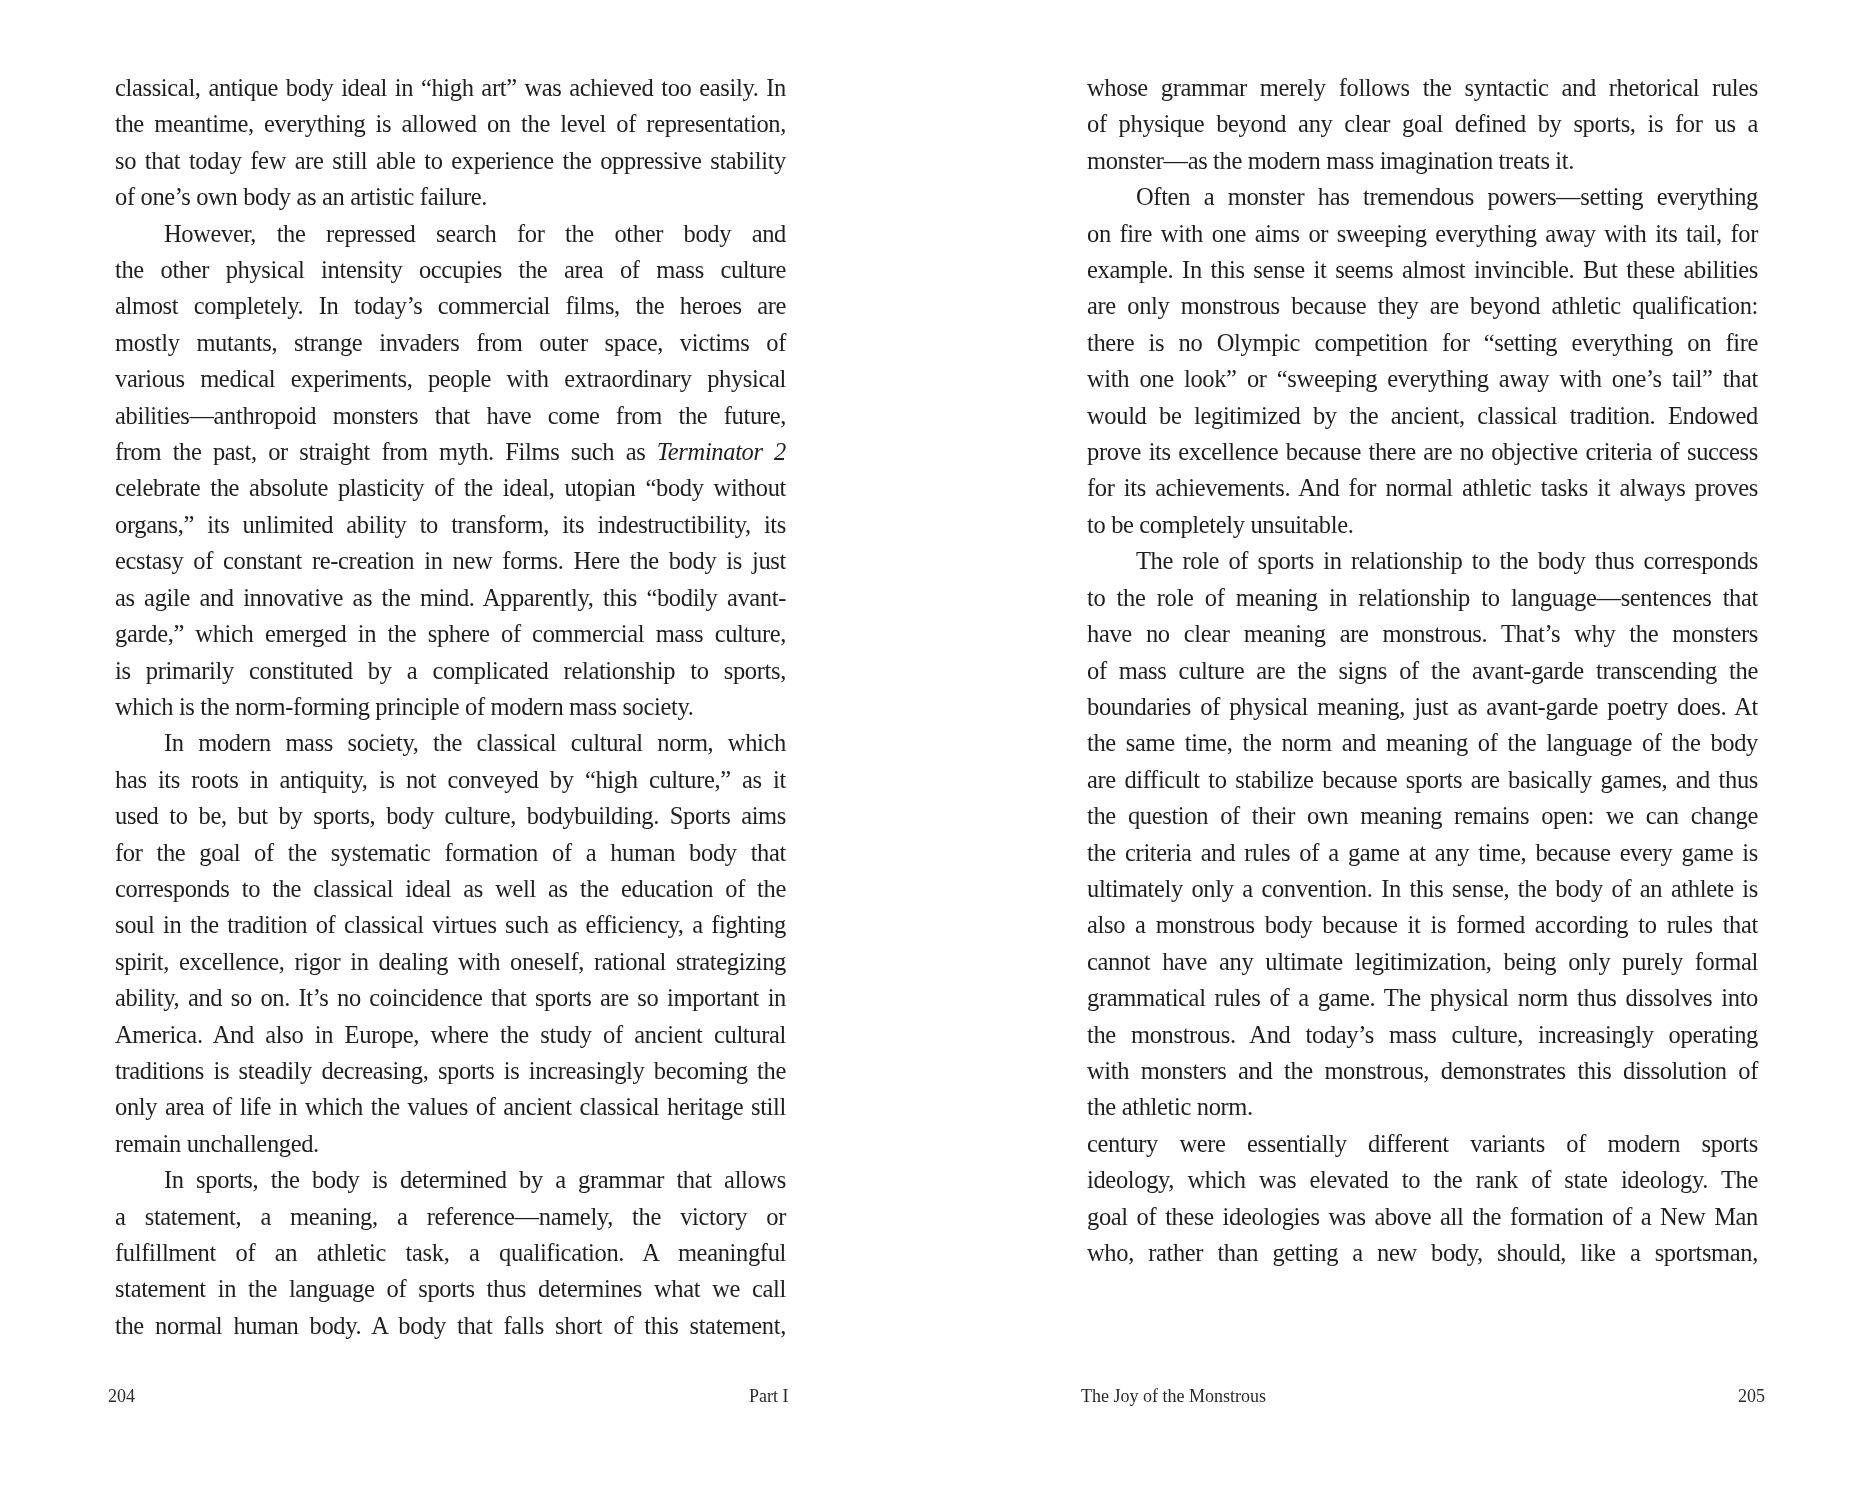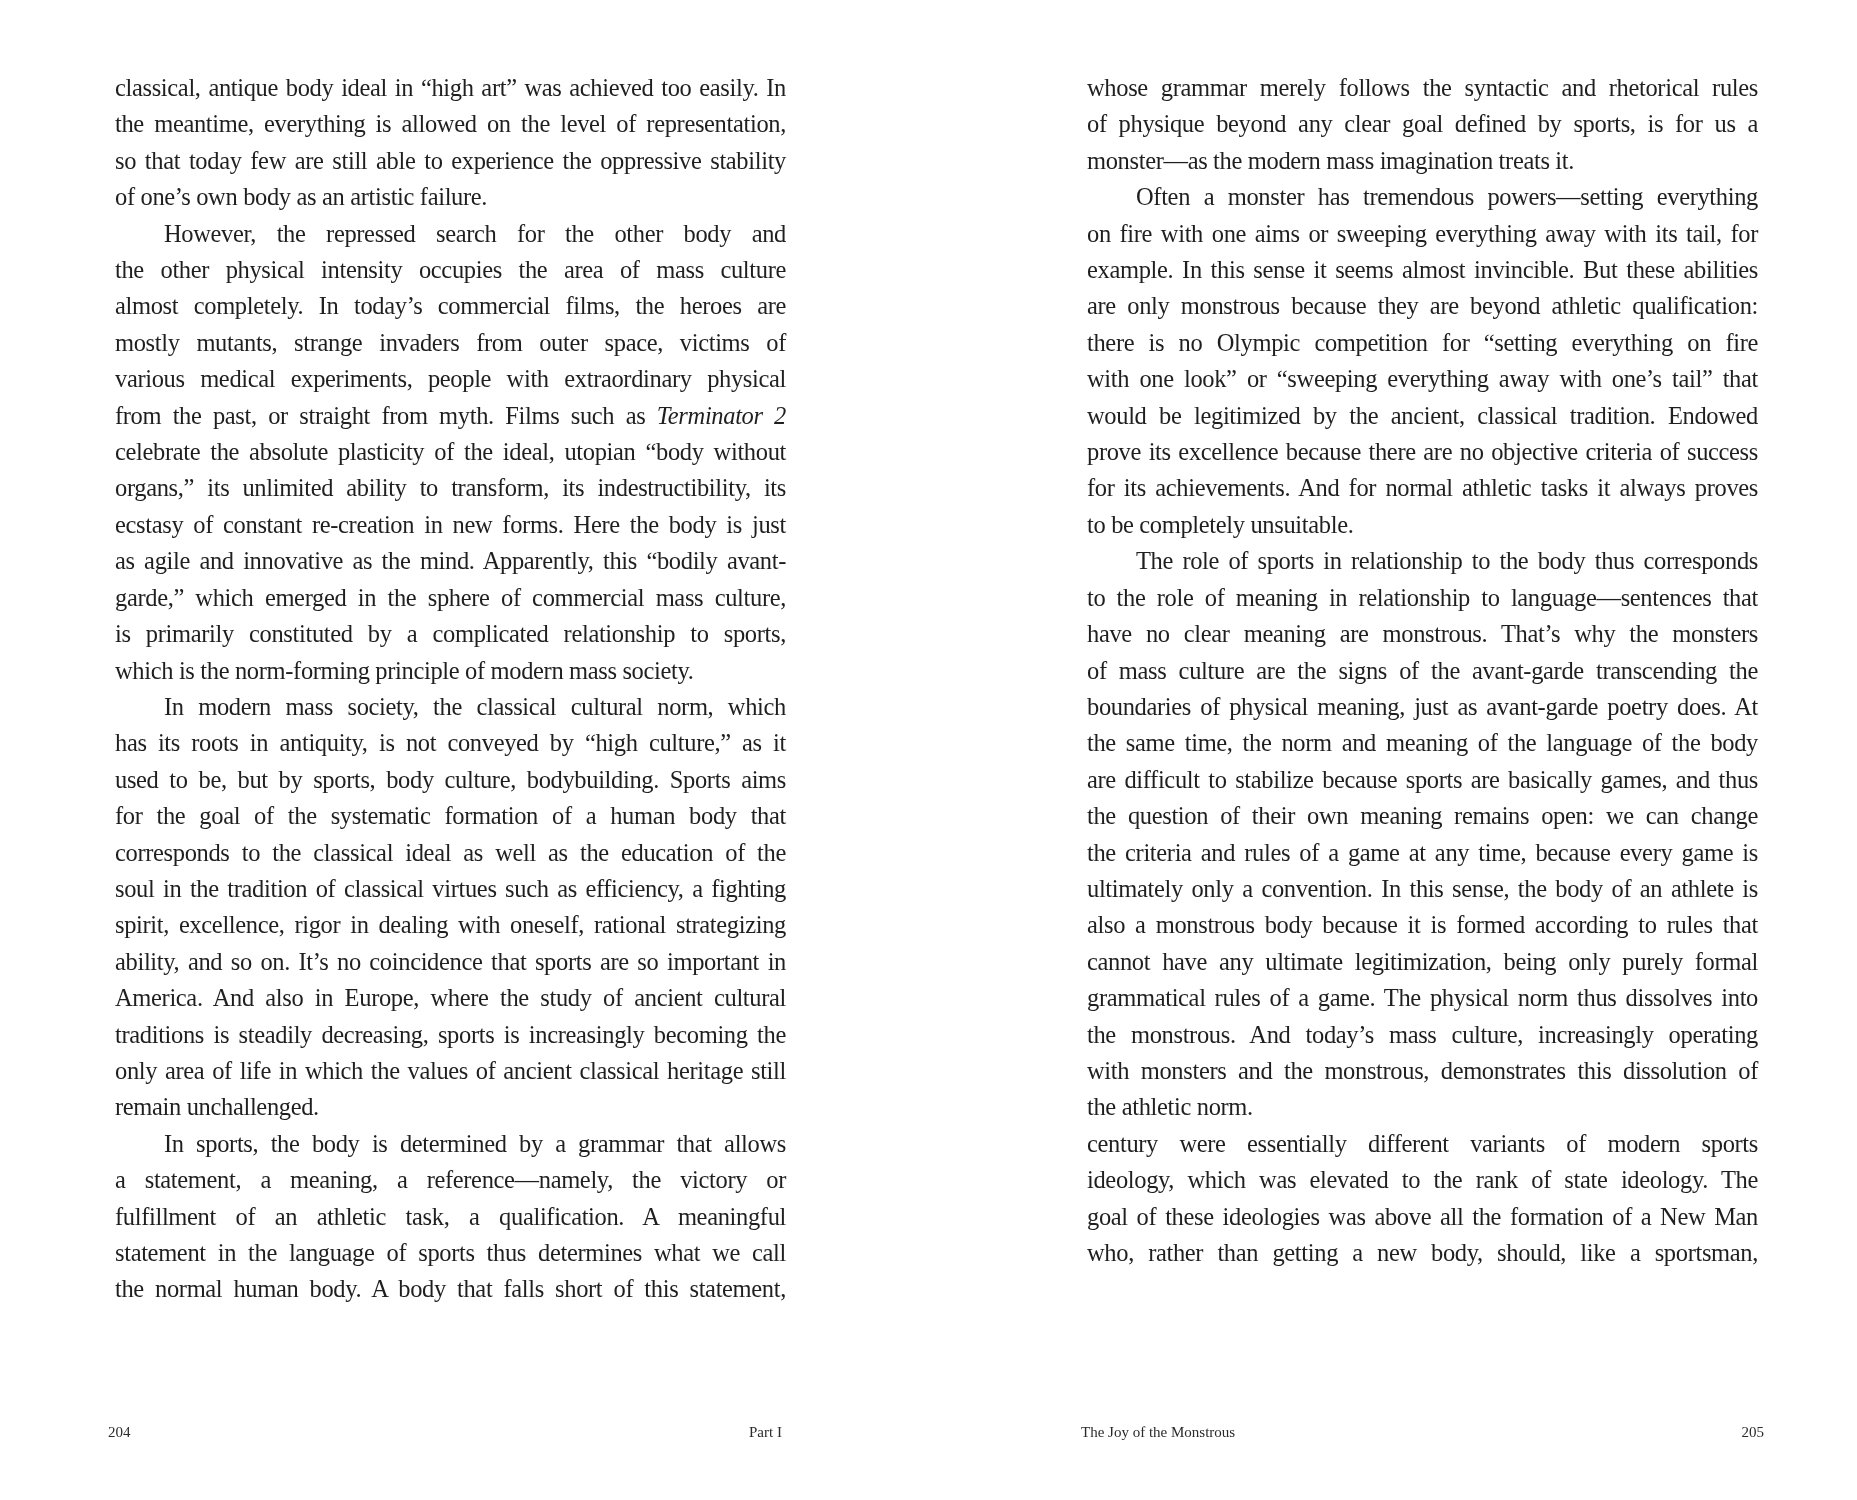--- a/index.html
+++ b/index.html
@@ -10,41 +10,42 @@
   .page-right { left: 928px; width: 929px; }
   .column { position: absolute; top: 64px; width: 683px; }
   .page-left .column { left: 109px; }
   .page-right .column { left: 153px; }
   .para { margin: 6px; font-size: 24.5px; line-height: 36.4px; text-align: justify;
           text-indent: 0; hyphens: manual; letter-spacing: -0.35px; word-spacing: 0px; }
   .line { display: block; text-align: justify; text-align-last: justify; white-space: nowrap; }
   .line.last { text-align-last: left; }
   .line.indent { padding-left: 49px; }
   .ital { font-style: italic; }
-  .footer { position: absolute; top: 1424px; font-size: 15px; color: #2a2a2a; }
+  .footer { position: absolute; top: 1386px; font-size: 18px; color: #2a2a2a; }
   .page-left .folio { left: 108px; }
   .page-left .running-head { left: 749px; }
   .page-right .running-head { left: 153px; }
   .page-right .folio { left: 810px; text-align: right; width: 26px; }
 </style>
 </head>
 <body>
 
 <div class="page page-left">
   <div class="column" id="left-col">
       <div class="para">
         <span class="line">classical, antique body ideal in “high art” was achieved too easily. In</span>
         <span class="line">the meantime, everything is allowed on the level of representation,</span>
         <span class="line">so that today few are still able to experience the oppressive stability</span>
         <span class="line last">of one’s own body as an artistic failure.</span>
         <span class="line indent">However, the repressed search for the other body and</span>
         <span class="line">the other physical intensity occupies the area of mass culture</span>
         <span class="line">almost completely. In today’s commercial films, the heroes are</span>
         <span class="line">mostly mutants, strange invaders from outer space, victims of</span>
         <span class="line">various medical experiments, people with extraordinary physical</span>
+        <span class="line">abilities—anthropoid monsters that have come from the future,</span>
         <span class="line">from the past, or straight from myth. Films such as <span class="ital">Terminator 2</span></span>
         <span class="line">celebrate the absolute plasticity of the ideal, utopian “body without</span>
         <span class="line">organs,” its unlimited ability to transform, its indestructibility, its</span>
         <span class="line">ecstasy of constant re-creation in new forms. Here the body is just</span>
         <span class="line">as agile and innovative as the mind. Apparently, this “bodily avant-</span>
         <span class="line">garde,” which emerged in the sphere of commercial mass culture,</span>
         <span class="line">is primarily constituted by a complicated relationship to sports,</span>
         <span class="line last">which is the norm-forming principle of modern mass society.</span>
         <span class="line indent">In modern mass society, the classical cultural norm, which</span>
         <span class="line">has its roots in antiquity, is not conveyed by “high culture,” as it</span>

